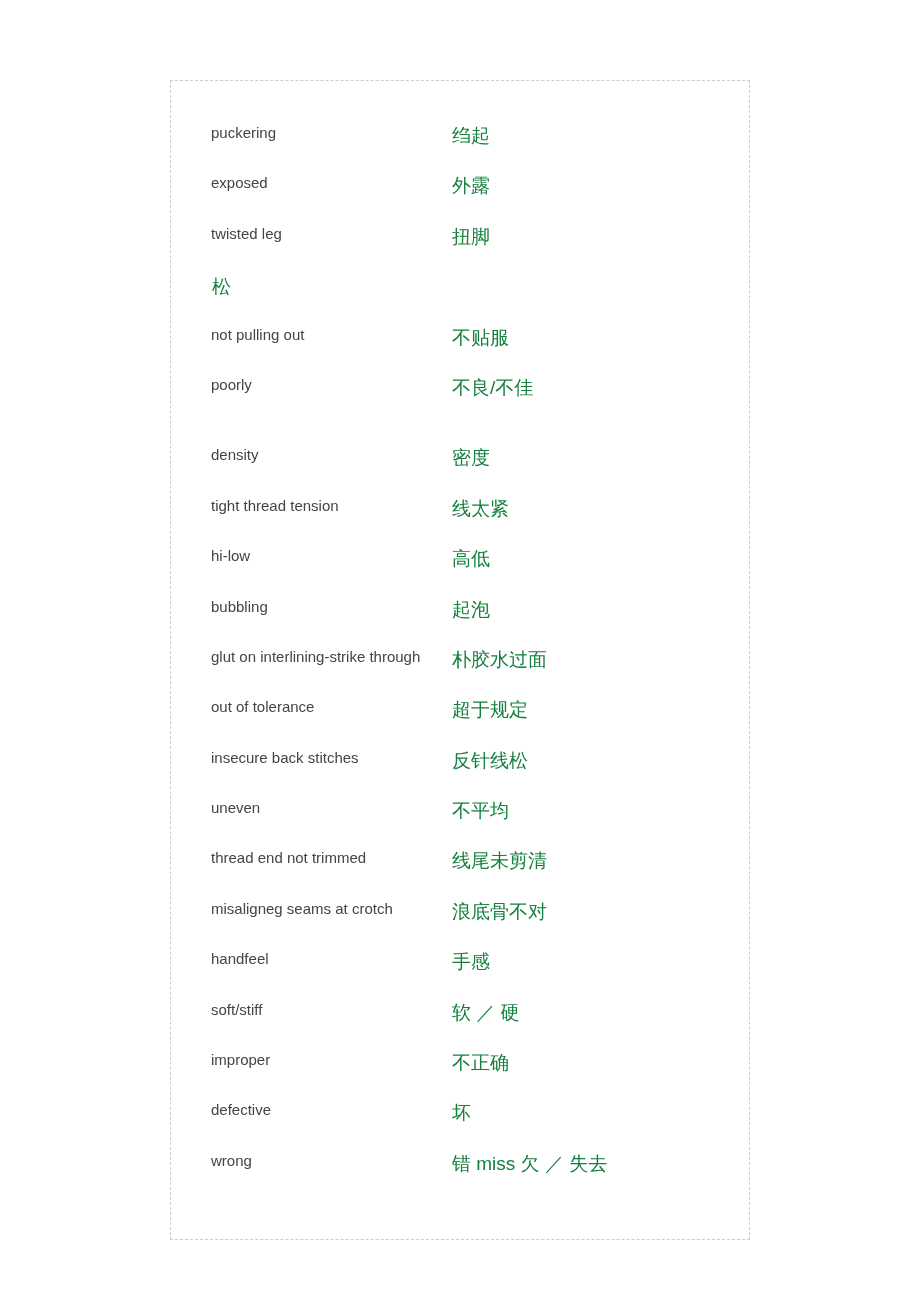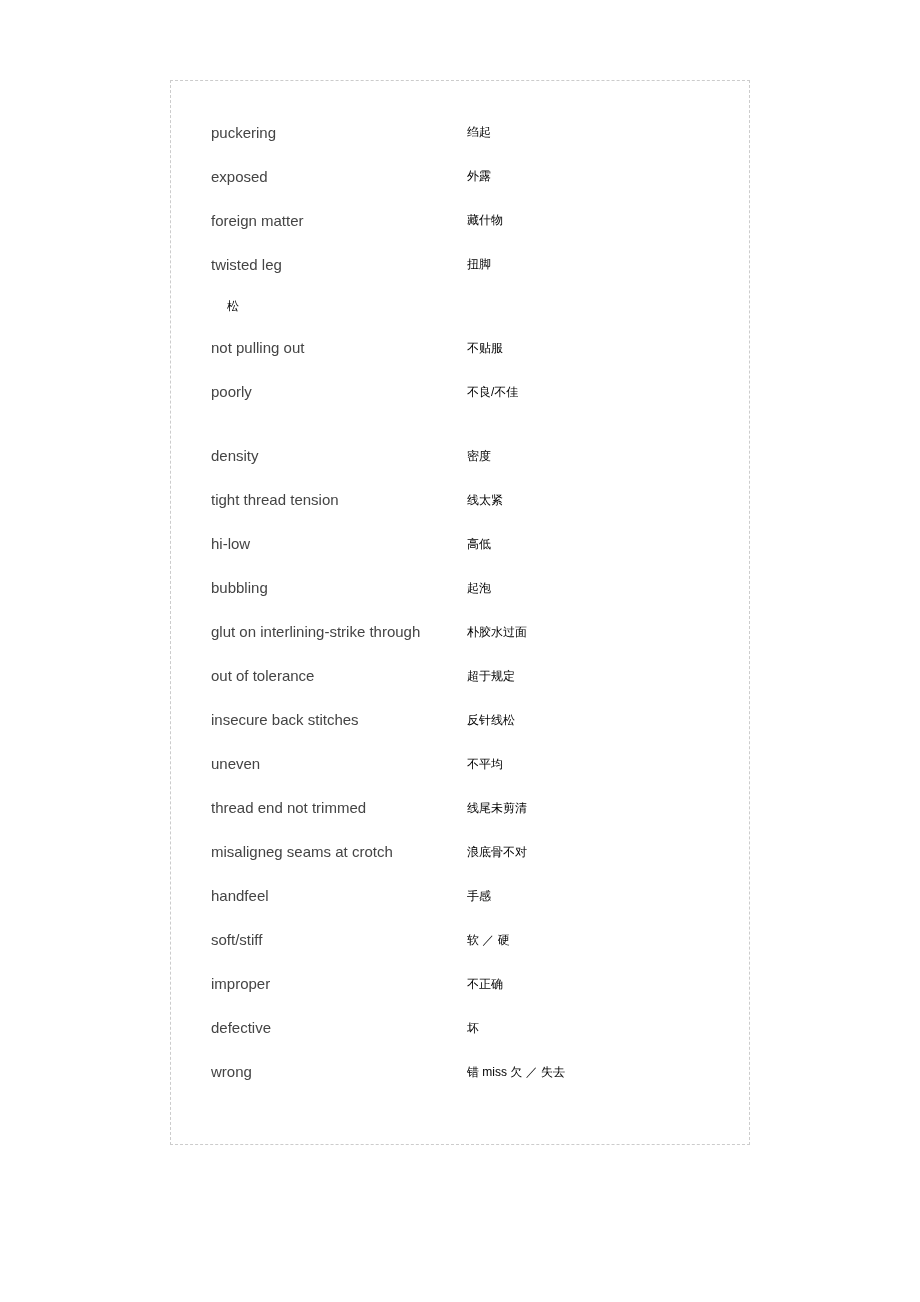--- a/index.html
+++ b/index.html
@@ -22,61 +22,57 @@
     }
 
     .content-box {
       width: 580px;
       border: 1px dashed #cccccc;
       padding: 30px 40px 50px 40px;
     }
 
     .term-row {
       display: flex;
-      align-items: center;
+      align-items: flex-start;
       padding: 10px 0;
       font-size: 15px;
       color: #555555;
       line-height: 1.6;
     }
 
     .term-english {
       color: #444444;
       font-size: 15px;
       min-width: 240px;
       flex-shrink: 0;
     }
 
     .term-chinese {
-      color: #000000;
-      font-size: 12px;
-      margin-left: 16px;
+      color: #15803d;
+      font-size: 19px;
+      margin-left: 1px;
     }
 
     .spacer {
       height: 20px;
     }
   </style>
 </head>
 <body>
 
 <div class="page-container">
   <div class="content-box">
     <div id="terms-list">
         <div class="term-row">
           <span class="term-english">puckering</span>
           <span class="term-chinese">绉起</span>
         </div>
         <div class="term-row">
           <span class="term-english">exposed</span>
           <span class="term-chinese">外露</span>
-        </div>
-        <div class="term-row">
-          <span class="term-english">foreign matter</span>
-          <span class="term-chinese">藏什物</span>
         </div>
         <div class="term-row">
           <span class="term-english">twisted leg</span>
           <span class="term-chinese">扭脚</span>
         </div>
         <div class="term-row">
           <span class="term-chinese">松</span>
         </div>
         <div class="term-row">
           <span class="term-english">not pulling out</span>

